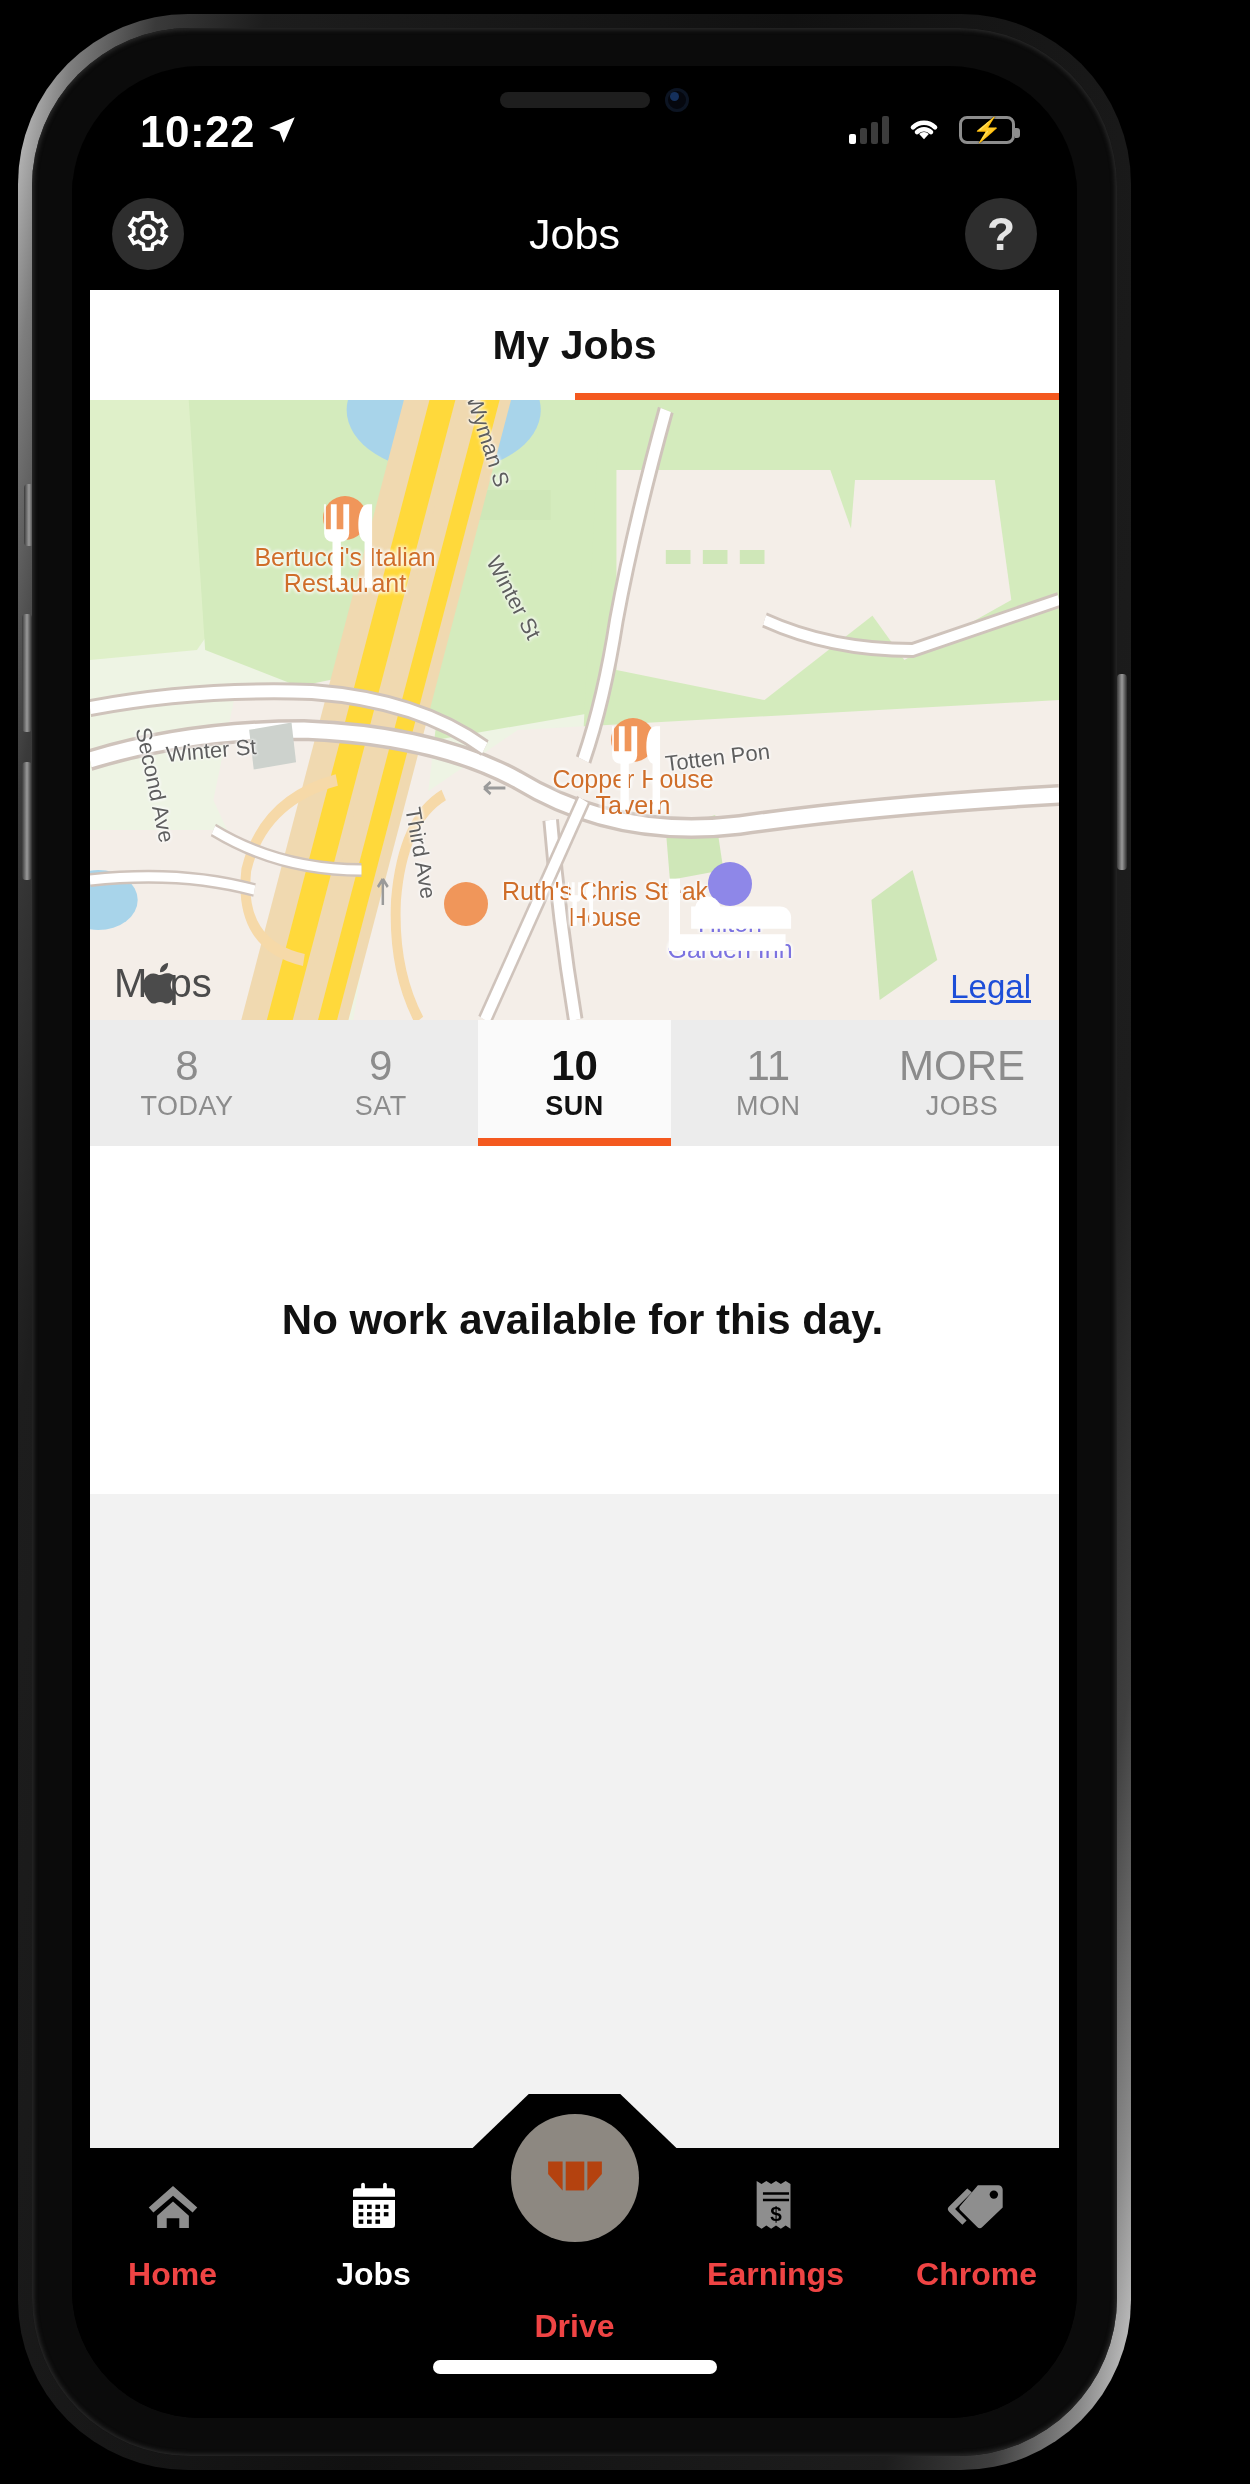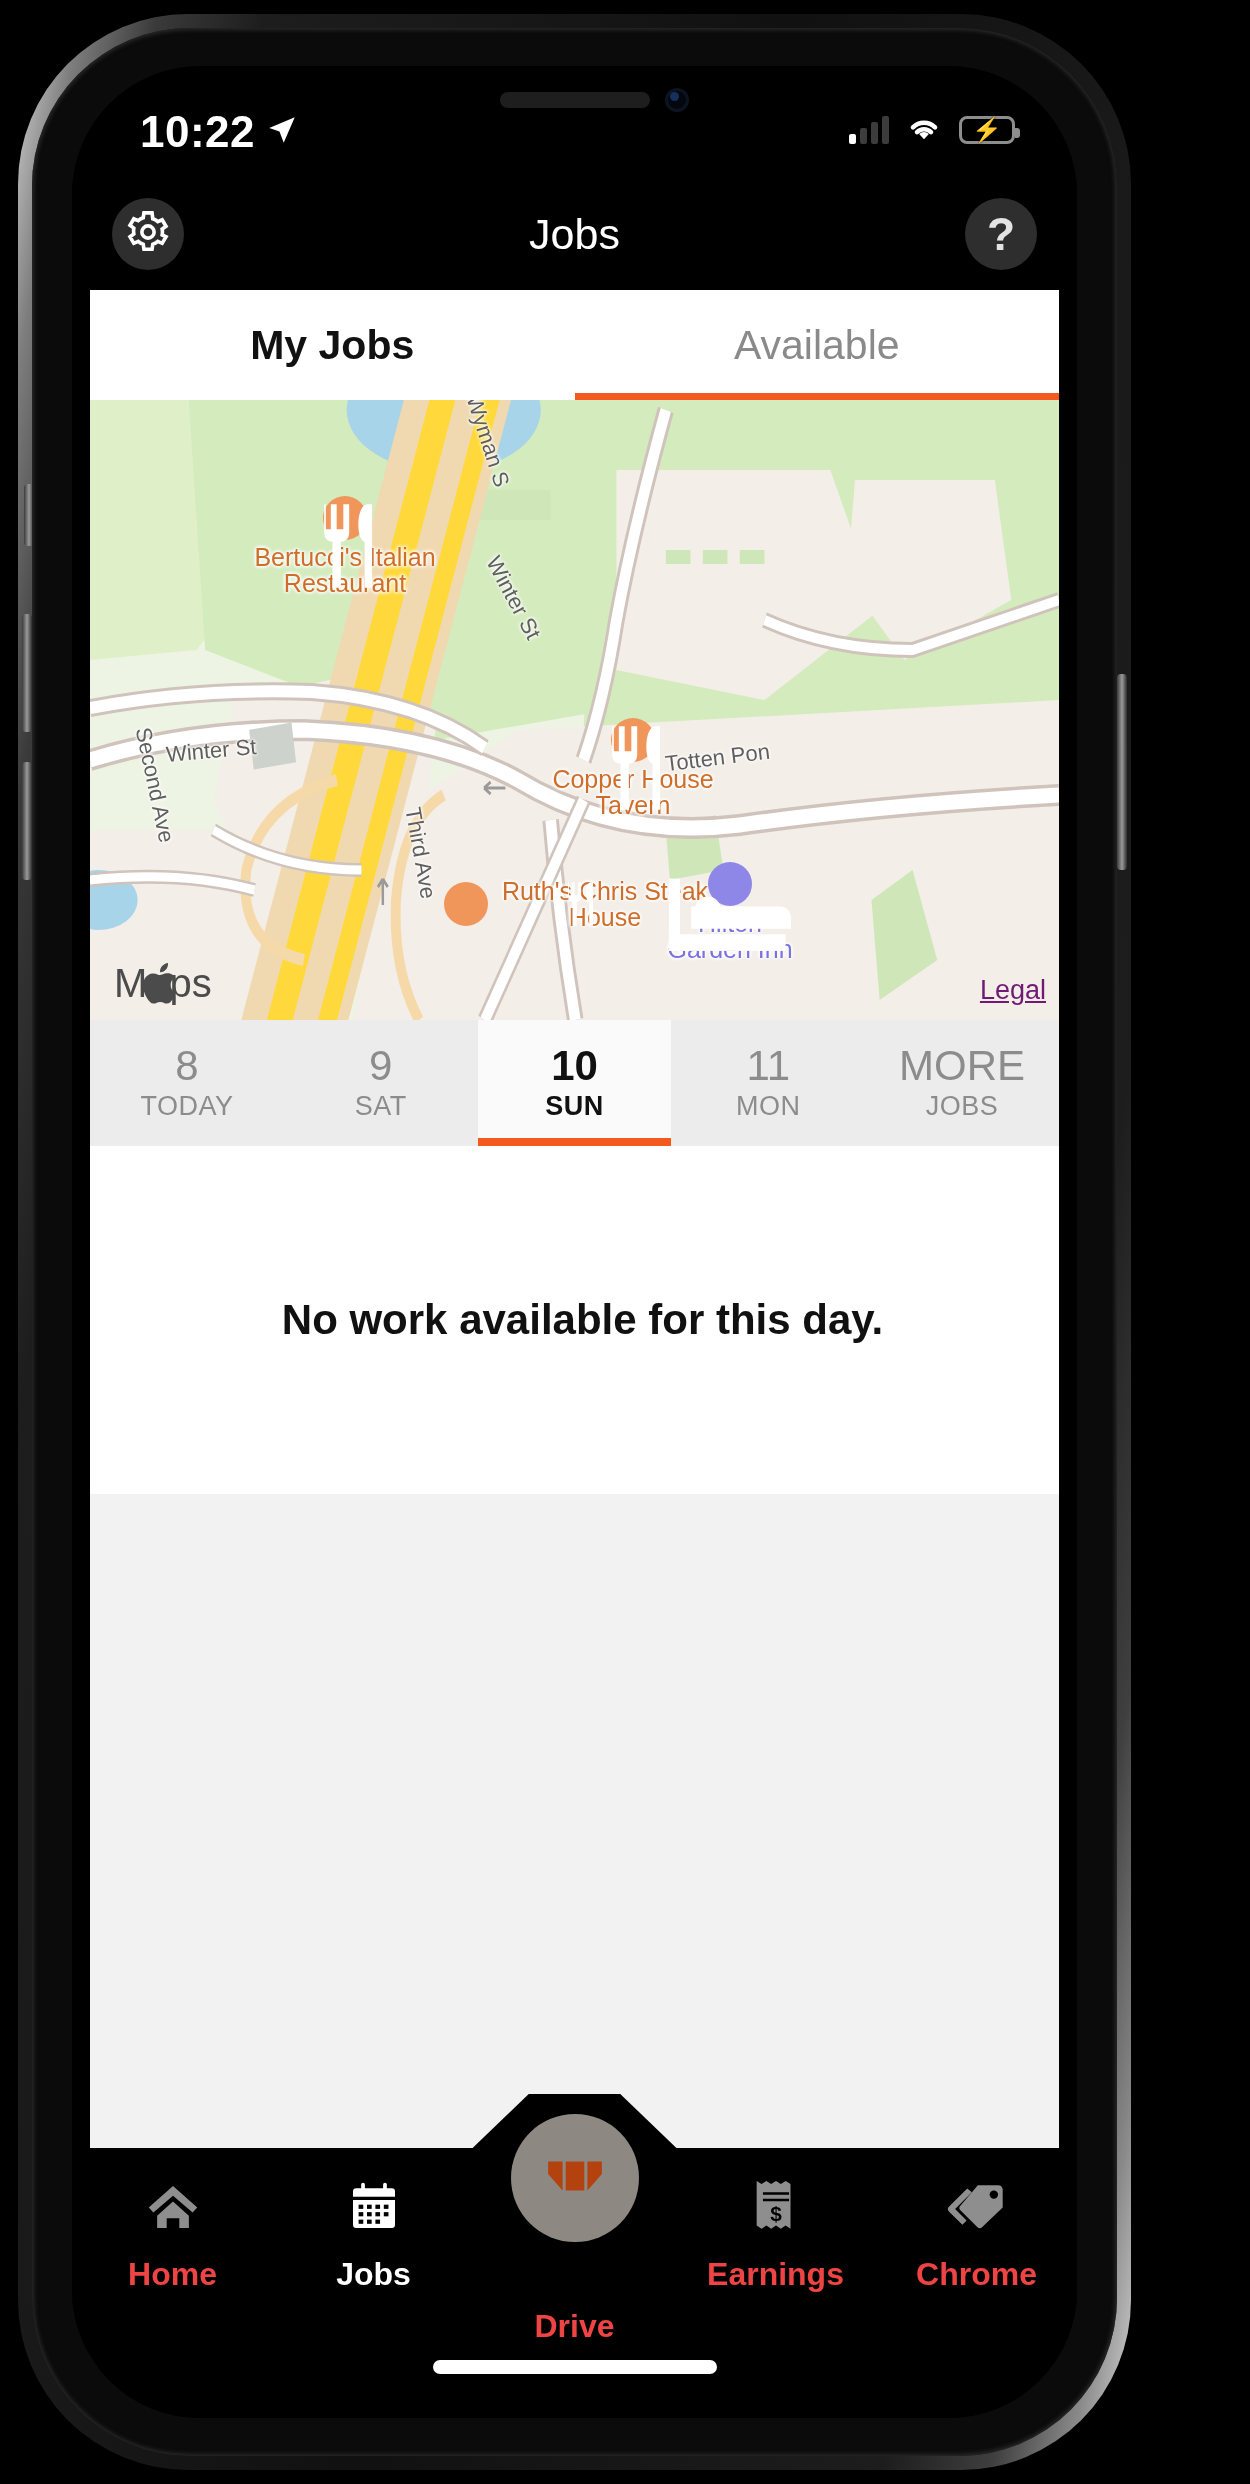--- a/index.html
+++ b/index.html
@@ -141,21 +141,21 @@
     text-shadow:0 0 4px #fff,0 0 4px #fff,0 0 3px #fff; white-space:nowrap;
   }
   #home-pin{
     position:absolute; left:573px; top:722px; width:0; height:0;
   }
   #maps-logo{
     position:absolute; left:22px; bottom:14px; display:flex; align-items:center; gap:2px;
     color:#4b4b4b; font-size:40px; font-weight:400;
   }
   #legal-link{
-    position:absolute; right:13px; bottom:14px; color:#701a75; font-size:27px;
+    position:absolute; right:28px; bottom:14px; color:#1d4ed8; font-size:33px;
     text-decoration:underline;
   }
 
   
   #date-strip{ display:flex; height:126px; background:#ececec; position:relative; }
   .date-cell{
     flex:1; display:flex; flex-direction:column; align-items:center; justify-content:center;
     gap:2px; position:relative; color:#8c8c8c;
   }
   .date-cell .num{ font-size:42px; font-weight:400; line-height:1.05; }
@@ -263,23 +263,20 @@
         <div class="circ-btn" id="help-button">
           <span id="help-glyph">?</span>
         </div>
       </div>
 
       <div id="content">
 
         <div id="top-tabs">
           <div class="top-tab active">
             <span>My Jobs</span>
-          </div>
-          <div class="top-tab inactive">
-            <span>Available</span>
           </div>
           <div id="tab-underline"></div>
         </div>
 
         <div id="map">
           <svg viewBox="0 0 1178 620" preserveAspectRatio="none">
             <rect x="0" y="0" width="1178" height="620" fill="#eef4e4"></rect>
 
             <path d="M0 0 H240 V120 L130 250 L0 260 Z" fill="#dff0c9"></path>
             <path d="M120 0 H700 V300 L420 340 L140 250 Z" fill="#d4ebbd"></path>

